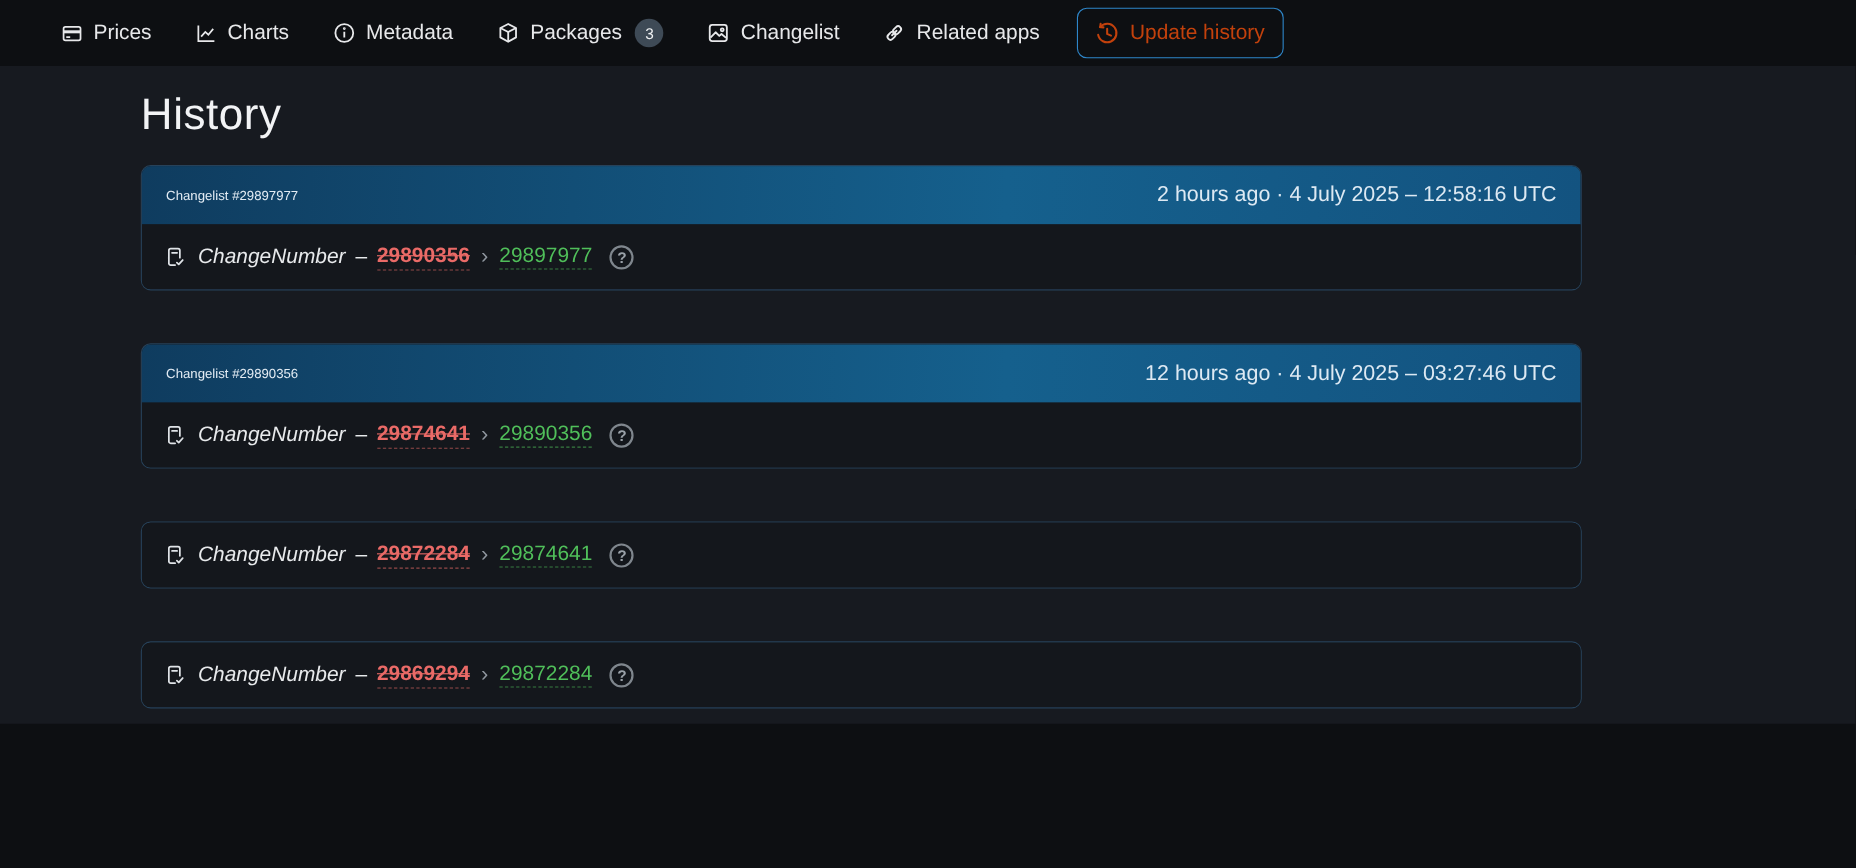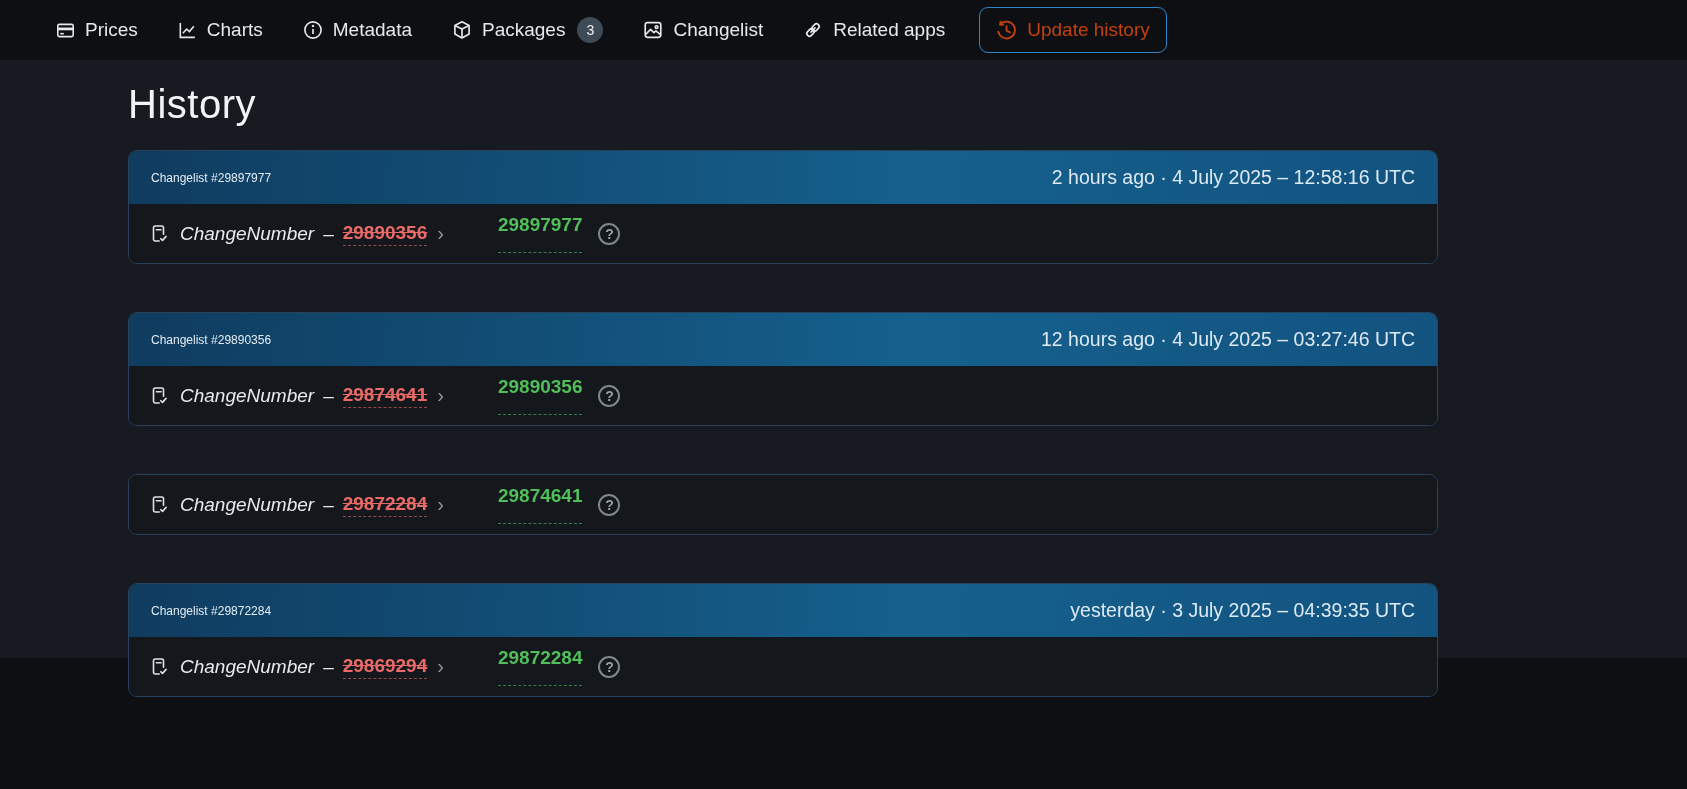--- a/index.html
+++ b/index.html
@@ -103,25 +103,24 @@
     color: #ea6a67;
     font-weight: 700;
     text-decoration: line-through;
     border-bottom: 1px dashed rgba(234,106,103,0.6);
     padding-bottom: 1px;
     cursor: help;
   }
   .chev { color: #8f969e; font-size: 20px; margin: 0 1px; }
   .new-val {
     color: #50bf5a;
-    font-weight: 700;
+    font-weight: 400;
     border-bottom: 1px dashed rgba(80,191,90,0.6);
-    padding-bottom: 16px;
+    padding-bottom: 0;
     cursor: help;
-    margin-left: 44px;
   }
   .help {
     margin-left: 7px;
     width: 22px;
     height: 22px;
     border: 2px solid #7f868d;
     border-radius: 50%;
     color: #9aa1a8;
     font-size: 14px;
     font-weight: 700;
@@ -285,24 +284,20 @@
           <span class="sep">–</span>
           <span class="old-val">29872284</span>
           <span class="chev">›</span>
           <span class="new-val">29874641</span>
           <span class="help">?</span>
         </div>
       </div>
     </section>
 
     <section class="card">
-      <header class="card-header">
-        <a class="card-title">Changelist #29872284</a>
-        <span class="card-time">yesterday · 3 July 2025 – 04:39:35 UTC</span>
-      </header>
       <div class="card-body">
         <div class="change-row">
           <span class="doc-icon">
             <svg width="19" height="21" viewBox="0 0 19 20" fill="none" stroke="currentColor" stroke-width="1.6" stroke-linecap="round" stroke-linejoin="round">
               <path d="M13.5 10.8 V4.2 A1.7 1.7 0 0 0 11.8 2.5 H5.2 A1.7 1.7 0 0 0 3.5 4.2 V15.8 A1.7 1.7 0 0 0 5.2 17.5 H9.2"></path>
               <line x1="6.4" y1="6.3" x2="11" y2="6.3"></line>
               <path d="M10.8 15.2 L12.5 16.9 L16.1 12.9"></path>
             </svg>
           </span>
           <span class="field-name">ChangeNumber</span>

